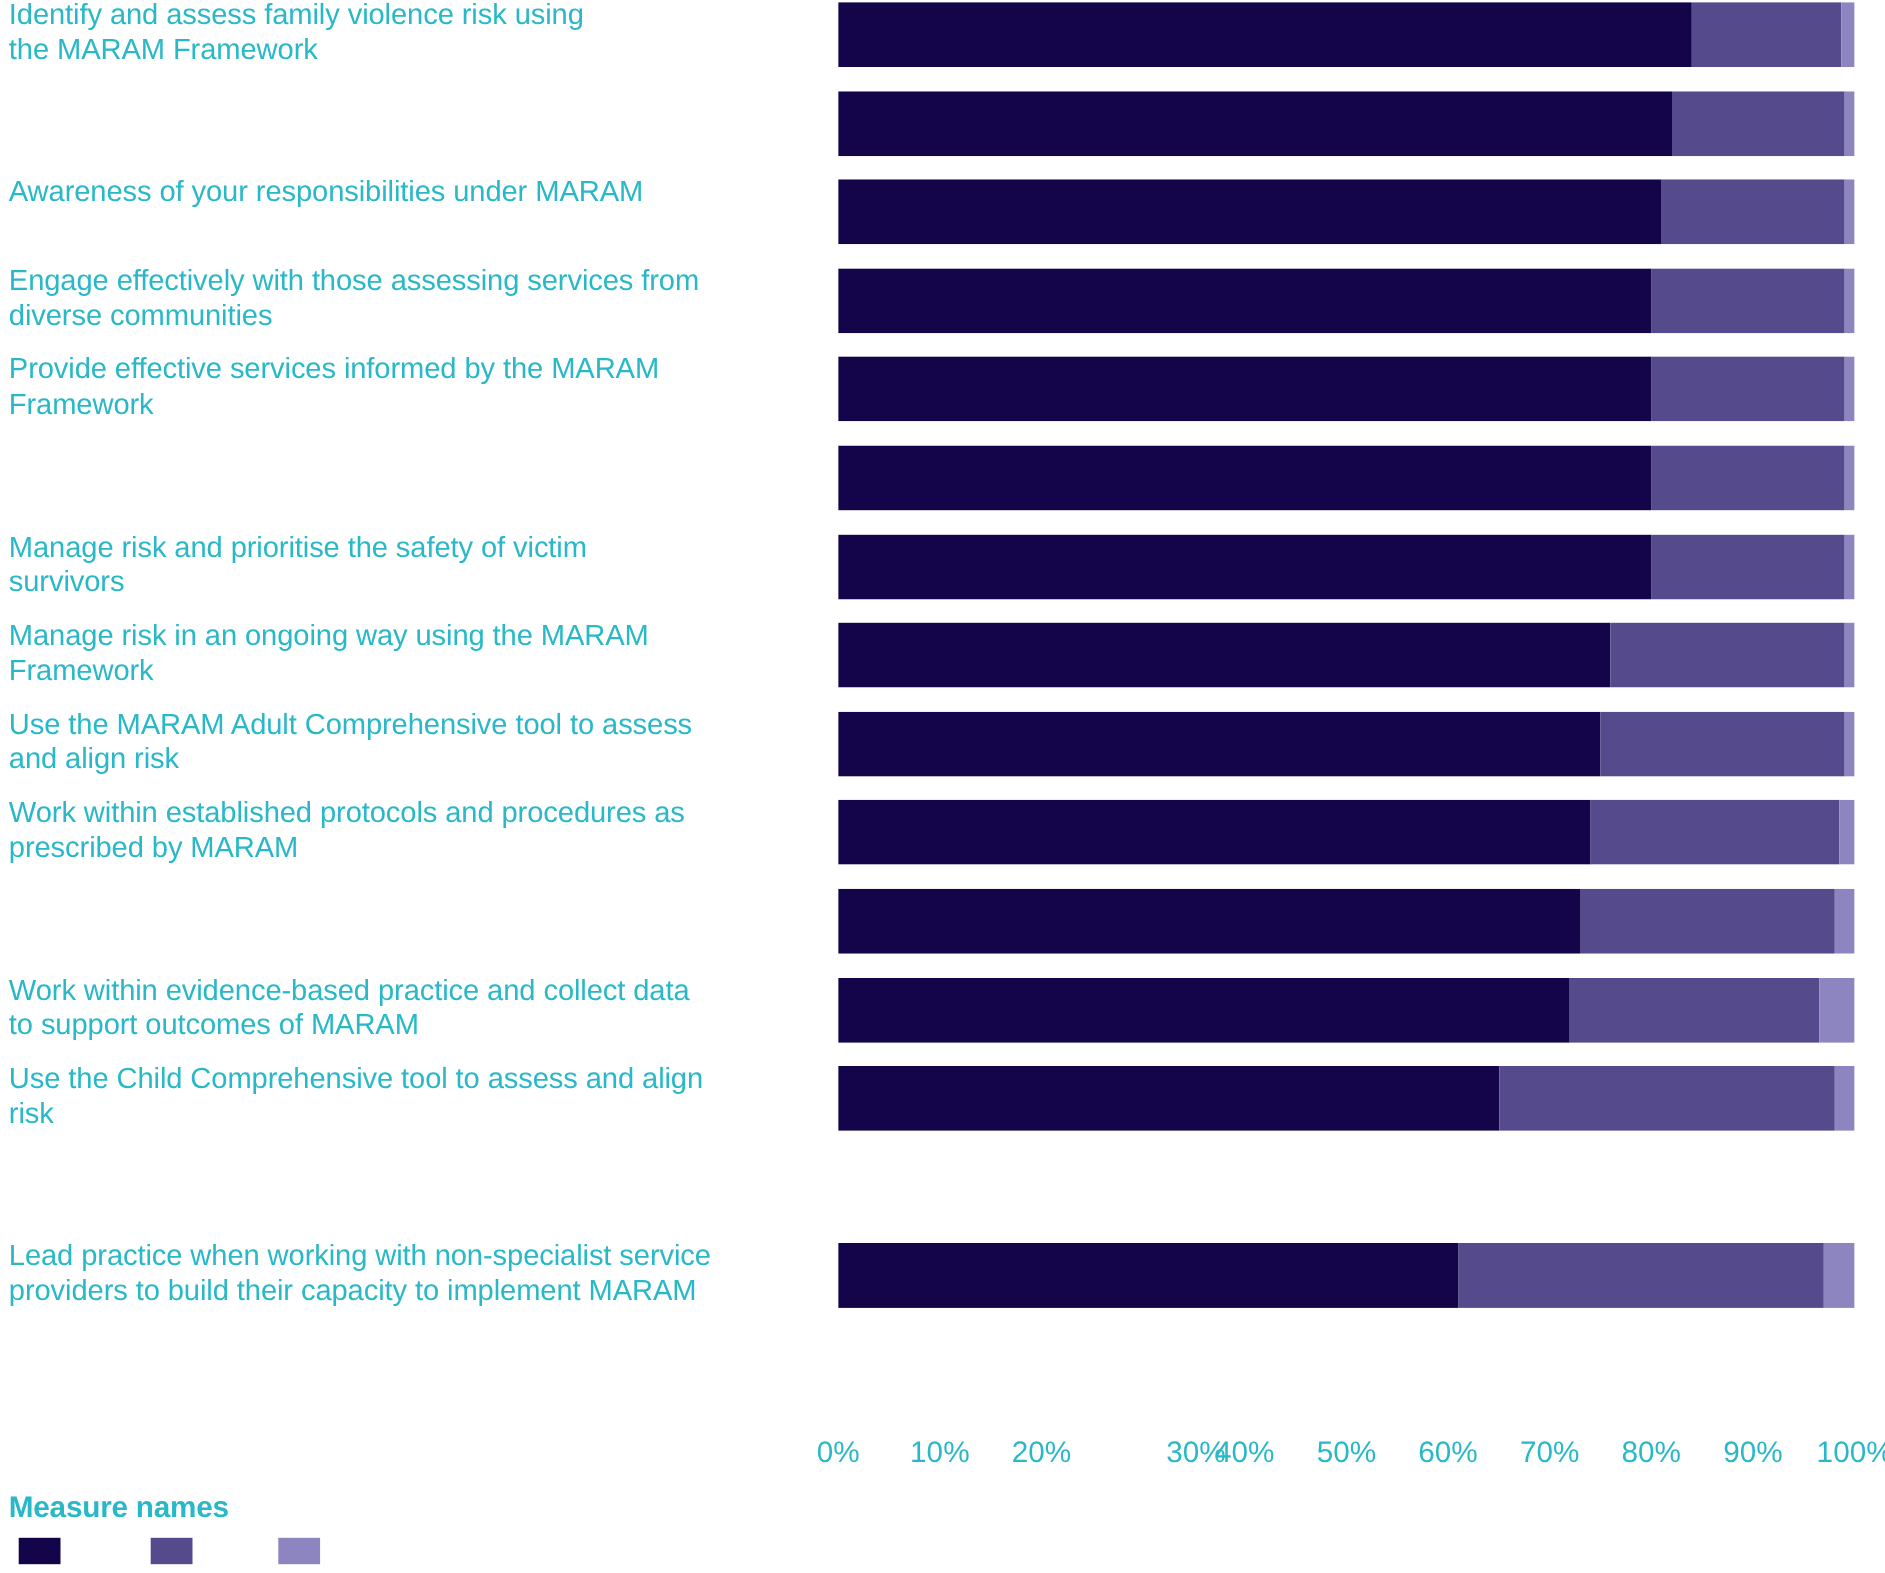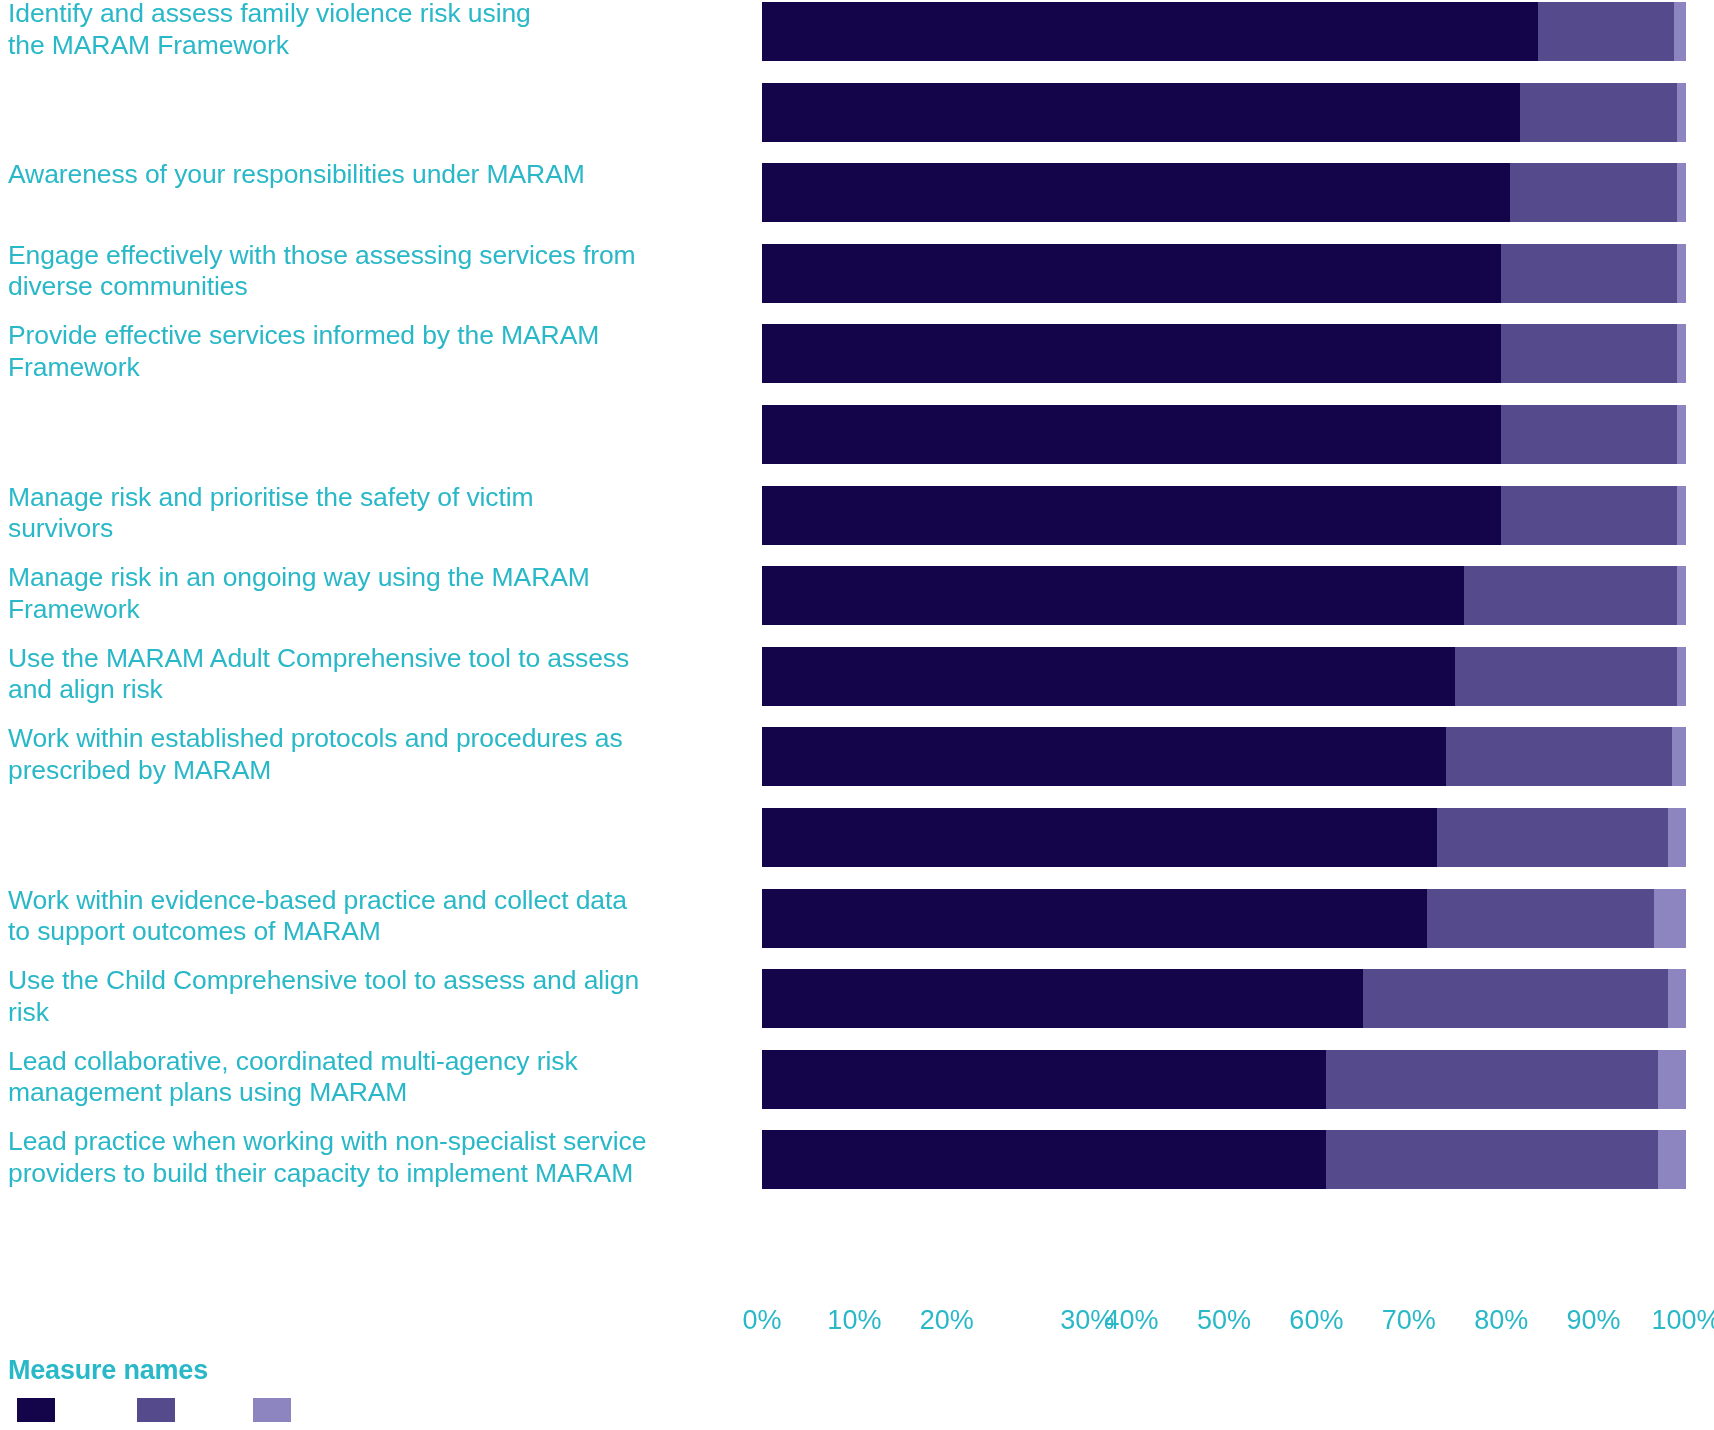--- a/index.html
+++ b/index.html
@@ -207,29 +207,20 @@
           <div class="seg seg-low" title="Low: 3.5%" style="width: 3.5%; background: rgb(141, 133, 192);"></div>
         </div>
       </div>
       <div class="row" style="top: 969.2px; height: 59px;">
         <div class="row-label" style="top: -4px;">Use the Child Comprehensive tool to assess and align
 risk</div>
         <div class="bar-track" style="height: 59px;">
           <div class="seg seg-high" title="High: 65%" style="width: 65%; background: rgb(20, 5, 74);"></div>
           <div class="seg seg-medium" title="Medium: 33%" style="width: 33%; background: rgb(84, 74, 140);"></div>
           <div class="seg seg-low" title="Low: 2%" style="width: 2%; background: rgb(141, 133, 192);"></div>
-        </div>
-      </div>
-      <div class="row" style="top: 1049.8px; height: 59px;">
-        <div class="row-label" style="top: -4px;">Lead collaborative, coordinated multi-agency risk
-management plans using MARAM</div>
-        <div class="bar-track" style="height: 59px;">
-          <div class="seg seg-high" title="High: 61%" style="width: 61%; background: rgb(20, 5, 74);"></div>
-          <div class="seg seg-medium" title="Medium: 36%" style="width: 36%; background: rgb(84, 74, 140);"></div>
-          <div class="seg seg-low" title="Low: 3%" style="width: 3%; background: rgb(141, 133, 192);"></div>
         </div>
       </div>
       <div class="row" style="top: 1130.4px; height: 59px;">
         <div class="row-label" style="top: -4px;">Lead practice when working with non-specialist service
 providers to build their capacity to implement MARAM</div>
         <div class="bar-track" style="height: 59px;">
           <div class="seg seg-high" title="High: 61%" style="width: 61%; background: rgb(20, 5, 74);"></div>
           <div class="seg seg-medium" title="Medium: 36%" style="width: 36%; background: rgb(84, 74, 140);"></div>
           <div class="seg seg-low" title="Low: 3%" style="width: 3%; background: rgb(141, 133, 192);"></div>
         </div>

